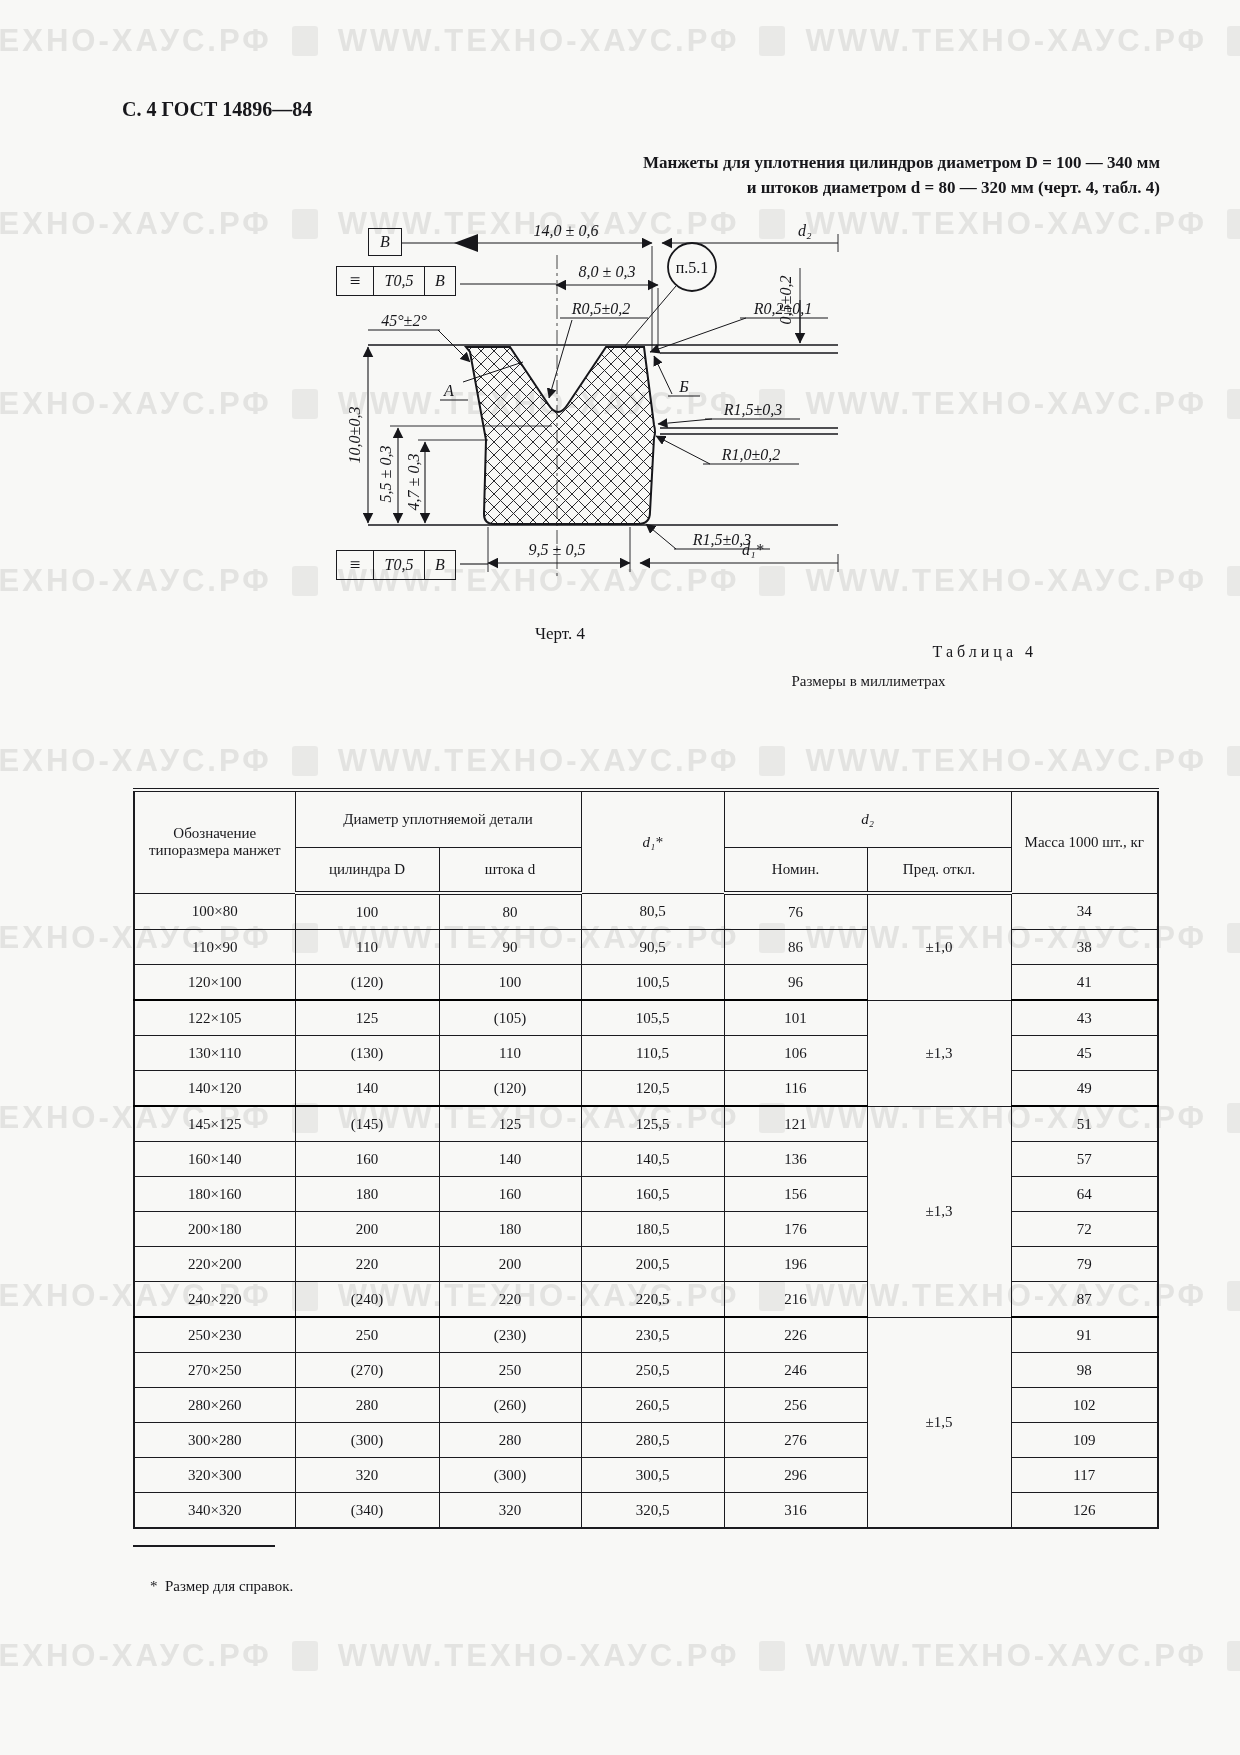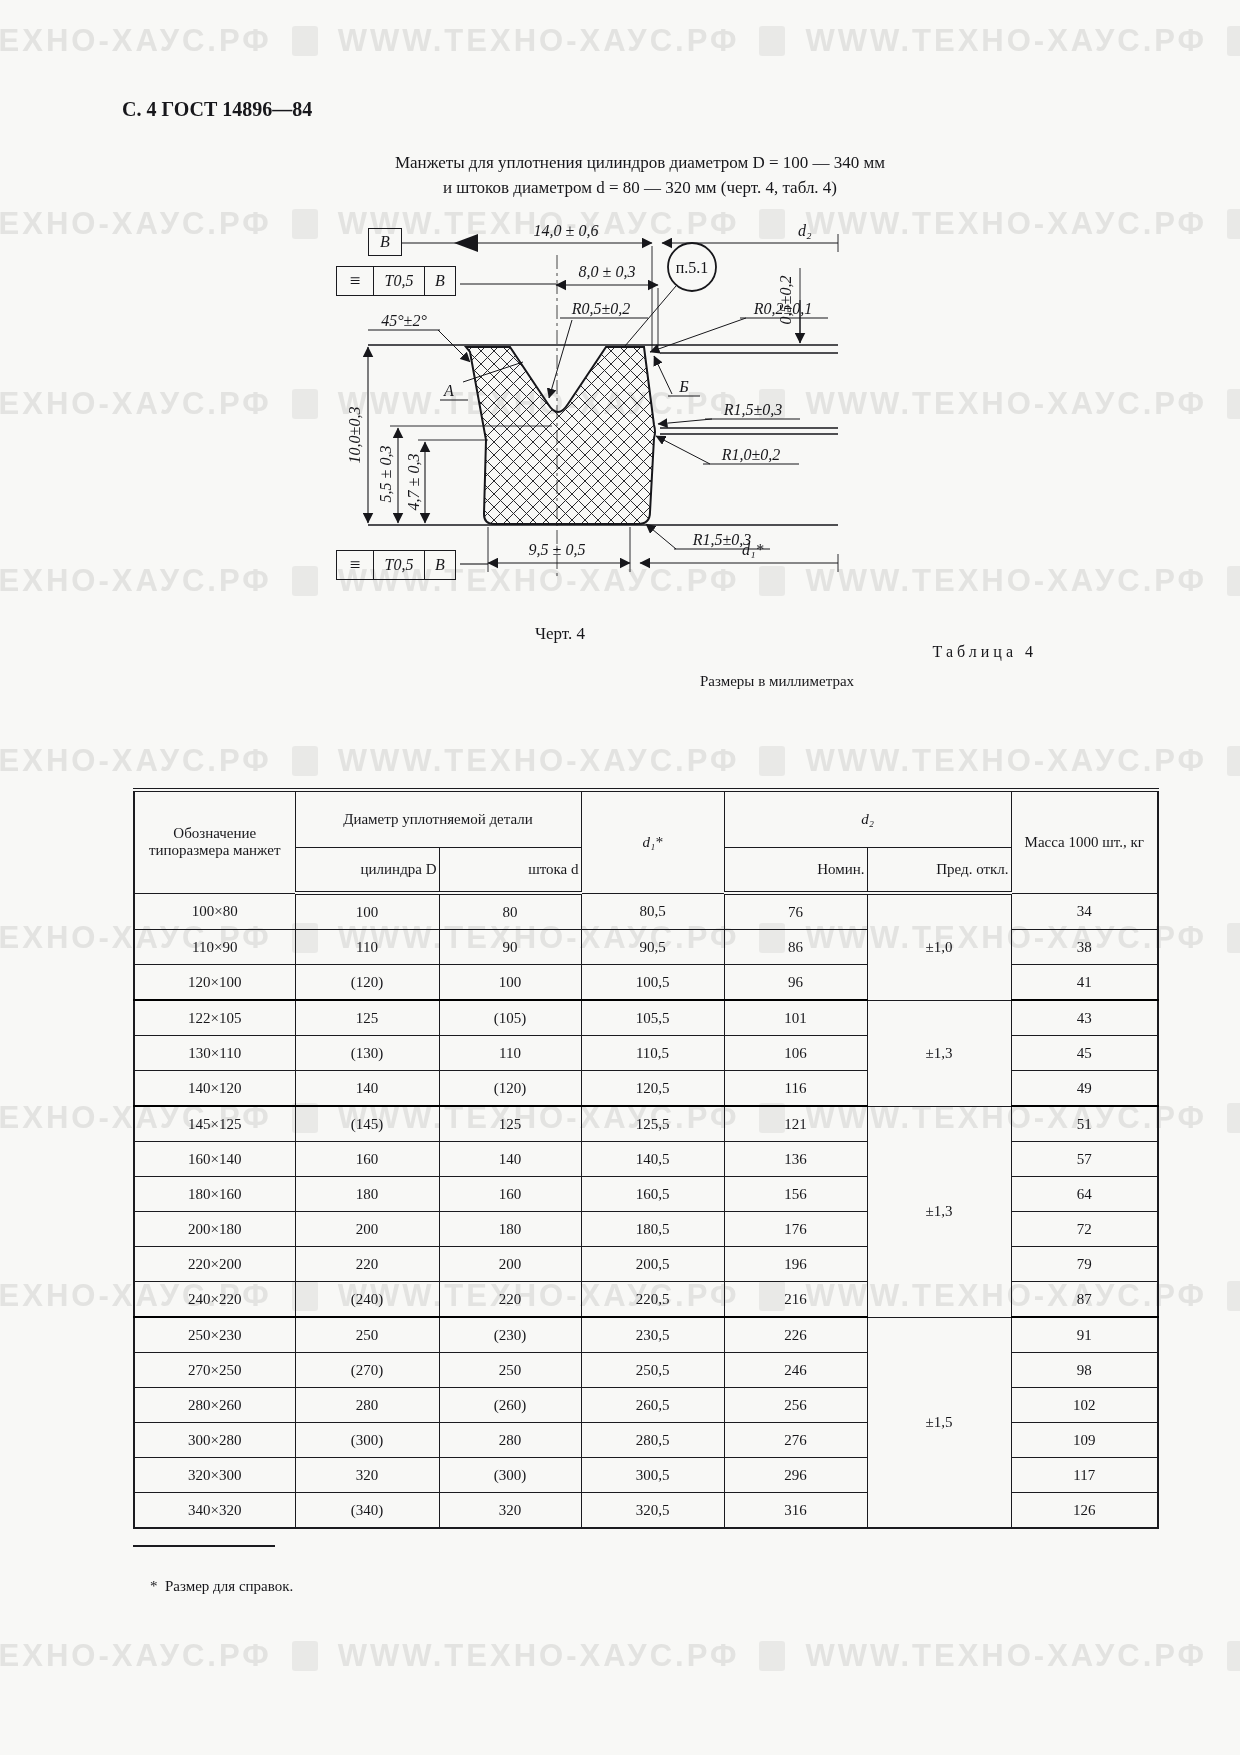--- a/index.html
+++ b/index.html
@@ -5,47 +5,47 @@
   html,body{margin:0;padding:0;background:#e9e9e9;}
   .page{position:relative;width:1240px;height:1755px;margin:0 auto;background:#f8f8f6;
         overflow:hidden;font-family:"Liberation Serif",serif;color:#17171b;}
   
   .wm-row{position:absolute;left:-130px;display:flex;align-items:center;gap:20px;white-space:nowrap;
           font-family:"Liberation Sans",sans-serif;font-weight:bold;font-size:31px;letter-spacing:3px;
           color:#e3e3e1;z-index:0;user-select:none;}
   .wm-logo{display:inline-block;width:26px;height:30px;background:#e9e9e7;border-radius:3px;}
   
   .page-header{position:absolute;left:122px;top:98px;font-size:20px;font-weight:bold;z-index:2;}
-  .doc-title{position:absolute;left:120px;top:150px;width:1040px;text-align:center;font-weight:normal;
+  .doc-title{position:absolute;left:120px;top:150px;width:1040px;text-align:right;font-weight:bold;
              font-size:17px;line-height:25px;z-index:2;}
   
   .drawing-svg{position:absolute;left:330px;top:210px;z-index:2;}
   .frame{position:absolute;display:flex;z-index:3;font-size:16px;}
   .frame .cell{border:1.6px solid #1b1b1f;border-left-width:0;display:flex;align-items:center;
                justify-content:center;height:28px;background:transparent;}
   .frame .cell:first-child{border-left-width:1.6px;}
   .frame .c-sym{width:36px;font-size:19px;}
   .frame .c-val{width:50px;font-style:italic;}
   .frame .c-dat{width:30px;font-style:italic;}
   .datum-box{position:absolute;width:32px;height:26px;border:1.6px solid #1b1b1f;display:flex;
              align-items:center;justify-content:center;font-size:16px;font-style:italic;z-index:3;}
   .fig-caption{position:absolute;left:460px;top:600px;width:200px;text-align:center;font-size:17px;z-index:2;margin-top:24px;}
   svg text{font-family:"Liberation Serif",serif;font-style:italic;font-size:16px;fill:#17171b;}
   svg text.upr{font-style:normal;}
   
   .table-label{position:absolute;left:800px;top:643px;width:237px;text-align:right;font-size:16px;
                letter-spacing:4px;z-index:2;}
-  .table-units{position:absolute;left:700px;top:673px;width:337px;text-align:left;font-size:15px;z-index:2;}
+  .table-units{position:absolute;left:700px;top:673px;width:337px;text-align:center;font-size:15px;z-index:2;}
   table.gtable{position:absolute;left:133px;top:788px;width:1024px;border-collapse:collapse;
                table-layout:fixed;font-size:15px;z-index:2;}
   .gtable th,.gtable td{border:1px solid #1b1b1f;text-align:center;vertical-align:middle;
                padding:0 2px;font-weight:normal;background:transparent;}
   .gtable{border:2px solid #1b1b1f;border-top:4px double #1b1b1f;}
   .gtable thead tr.h1 th{height:55px;}
-  .gtable thead tr.h2 th{height:43px;border-bottom:4px double #1b1b1f;text-align:right;}
+  .gtable thead tr.h2 th{height:43px;border-bottom:4px double #1b1b1f;}
   .gtable tbody td{height:34px;}
   .gtable tbody tr.group-end td{border-bottom:2px solid #000000;font-family:Liberation Serif, serif;}
   .ital{font-style:italic;}
   
   .foot-rule{position:absolute;left:133px;top:1545px;width:142px;height:2px;background:#1b1b1f;z-index:2;}
   .footnote{position:absolute;left:150px;top:1554px;font-size:15px;white-space:pre;z-index:2;margin-top:24px;}
 </style>
 </head>
 <body>
 

